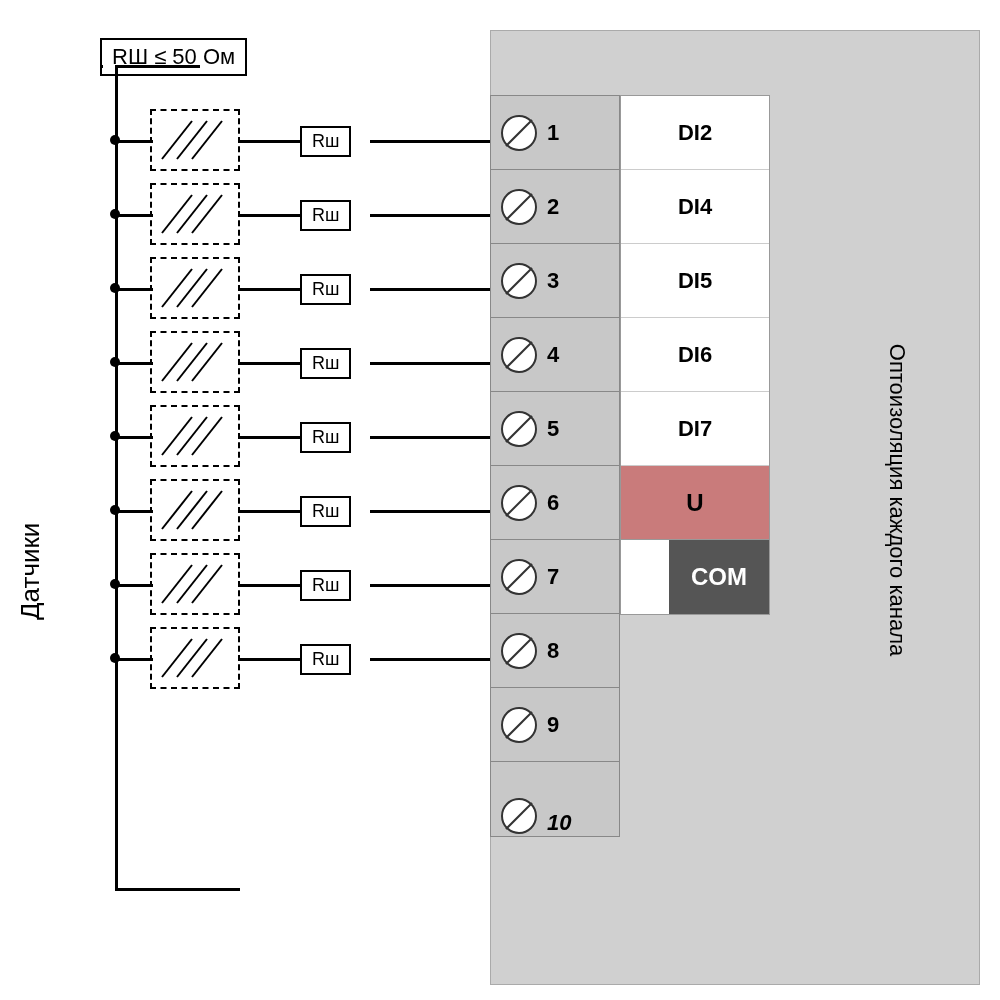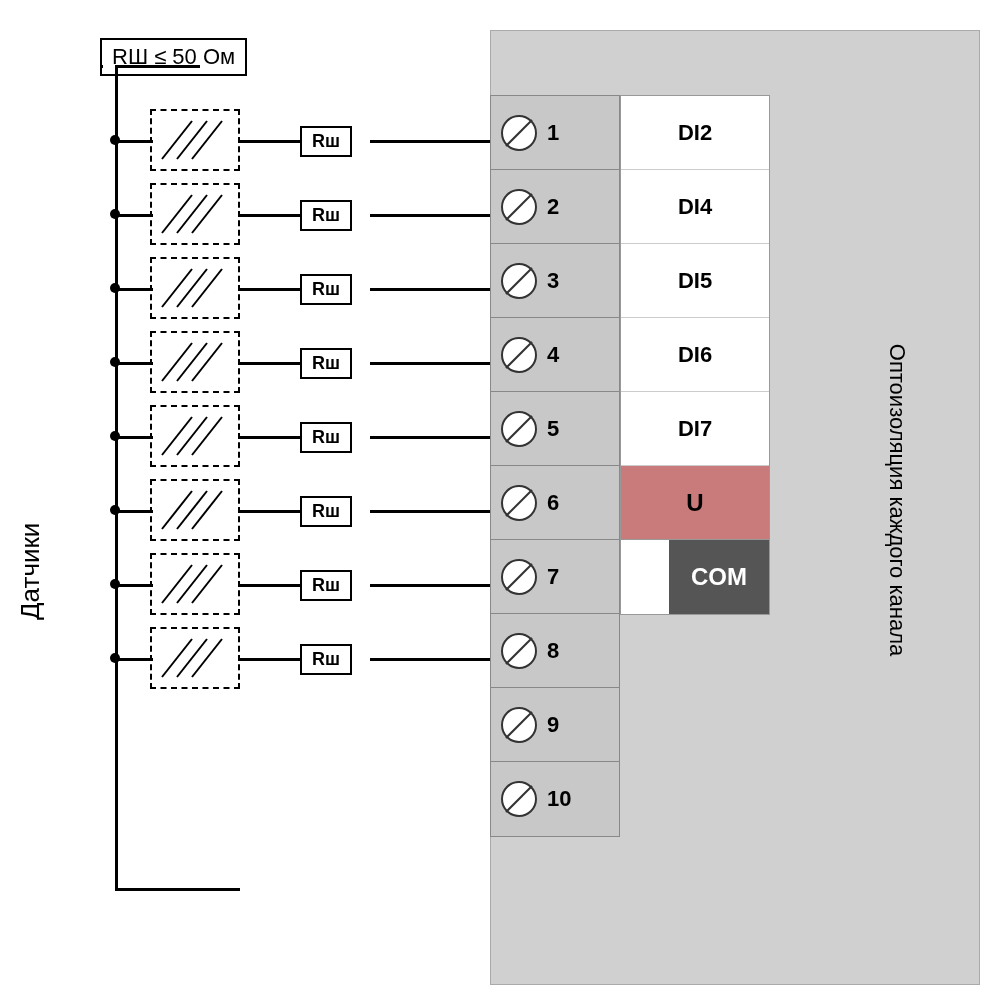--- a/index.html
+++ b/index.html
@@ -127,21 +127,21 @@
       background: #fff;
     }
 
     
     .rsh-box {
       position: absolute;
       border: 2px solid #000;
       padding: 3px 10px;
       font-size: 18px;
       background: #fff;
-      font-weight: bold;
+      font-weight: normal;
     }
 
     
     .bus-line {
       position: absolute;
       width: 3px;
       background: #000;
     }
 
     
@@ -353,21 +353,21 @@
     </div>
 
     <div style="display:flex; align-items:center; height:74px; border-bottom:1px solid #888;">
       <svg width="40" height="40" style="margin-left:8px; flex-shrink:0">
         <circle cx="20" cy="20" r="17" fill="white" stroke="#333" stroke-width="2"></circle>
         <line x1="7" y1="33" x2="33" y2="7" stroke="#333" stroke-width="2"></line>
       </svg>
       <span style="font-size:22px; font-weight:bold; margin-left:8px;">9</span>
     </div>
 
-    <div style="display:flex; align-items:center; height:74px;">
+    <div style="display:flex; align-items:flex-end; height:74px;font-style:italic;">
       <svg width="40" height="40" style="margin-left:8px; flex-shrink:0">
         <circle cx="20" cy="20" r="17" fill="white" stroke="#333" stroke-width="2"></circle>
         <line x1="7" y1="33" x2="33" y2="7" stroke="#333" stroke-width="2"></line>
       </svg>
       <span style="font-size:22px; font-weight:bold; margin-left:8px;">10</span>
     </div>
   </div>
 
   <div style="position:absolute; top:95px; left:620px; width:150px; background:#fff; border:1px solid #999;">
     <div class="di-row">DI2</div>

